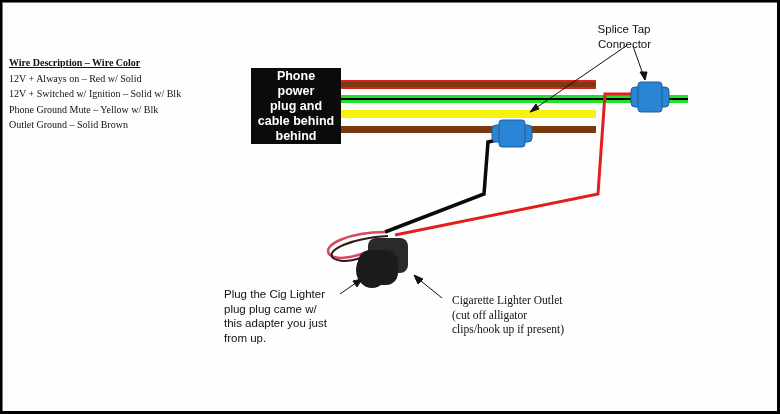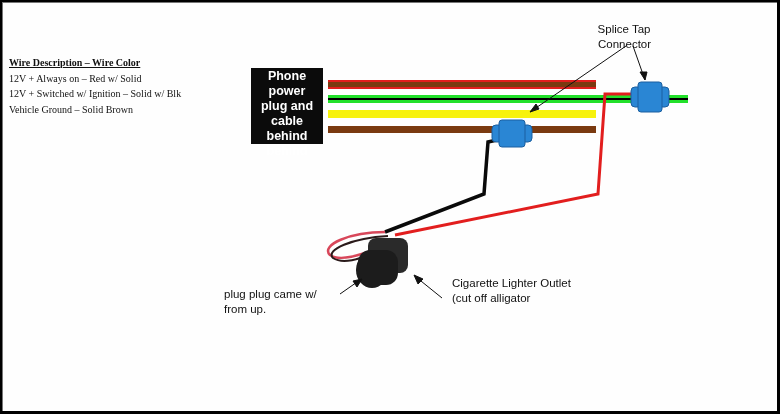--- a/index.html
+++ b/index.html
@@ -1,36 +1,37 @@
 <!DOCTYPE html>
 <html><head>
 <meta charset="utf-8">
 <style>
   html, body { margin:0; padding:0; background:#000; }
   body { width:780px; height:414px; position:relative; overflow:hidden; font-family:"Liberation Sans", sans-serif; }
   .canvas { position:absolute; left:2px; top:2px; width:774px; height:408px; background:#fefefe; border-left:1px solid #777; border-top:1px solid #777; }
   .legend { position:absolute; left:9px; top:55px; font-size:10px; color:#111; line-height:15.5px;font-family:Liberation Serif, serif; }
   .legend .title { font-weight:bold; text-decoration:underline; }
-  .phone-box { position:absolute; left:251px; top:68px; width:72px; height:76px; background:#0b0b0b; color:#fff; font-weight:bold; font-size:12.5px; line-height:15px; text-align:center; padding-top:1px; box-sizing:border-box; }
+  .phone-box { position:absolute; left:251px; top:68px; width:90px; height:76px; background:#0b0b0b; color:#fff; font-weight:bold; font-size:12.5px; line-height:15px; text-align:center; padding-top:1px; box-sizing:border-box; }
   .label { position:absolute; font-size:11.5px; color:#111; line-height:14.5px; }
   .splice-label { left:597px; top:22px; text-align:center; }
   .cig-plug-label { left:224px; top:287px; }
-  .outlet-label { left:452px; top:276px; }
+  .outlet-label { left:452px; top:293px;font-family:Liberation Serif, serif; }
   svg.wires { position:absolute; left:0; top:0; }
 </style>
 </head>
 <body>
 
 <div class="canvas"></div>
 
 <div class="legend">
   <div class="title">Wire Description – Wire Color</div>
   <div>12V + Always on – Red w/ Solid</div>
   <div>12V + Switched w/ Ignition – Solid w/ Blk</div>
-  <div>Vehicle Ground – Solid Brown</div>
+  <div>Phone Ground Mute – Yellow w/ Blk</div>
+  <div>Outlet Ground – Solid Brown</div>
 </div>
 
 <svg class="wires" width="780" height="414">
 
   <rect x="328" y="80" width="268" height="9" fill="#e21e1e"></rect>
   <rect x="328" y="82" width="268" height="5" fill="#7a3a10"></rect>
 
   <rect x="328" y="95" width="360" height="8" fill="#22e02a"></rect>
   <rect x="328" y="98" width="360" height="2" fill="#000"></rect>
 
@@ -79,20 +80,23 @@
   <div>cable behind</div>
   <div>behind</div>
 </div>
 
 <div class="label splice-label">
   <div>Splice Tap</div>
   <div style="padding-left:1px">Connector</div>
 </div>
 
 <div class="label cig-plug-label">
+  <div>Plug the Cig Lighter</div>
   <div>plug plug came w/</div>
+  <div>this adapter you just</div>
   <div>from up.</div>
 </div>
 
 <div class="label outlet-label">
   <div>Cigarette Lighter Outlet</div>
   <div>(cut off alligator</div>
+  <div>clips/hook up if present)</div>
 </div>
 
 </body></html>

